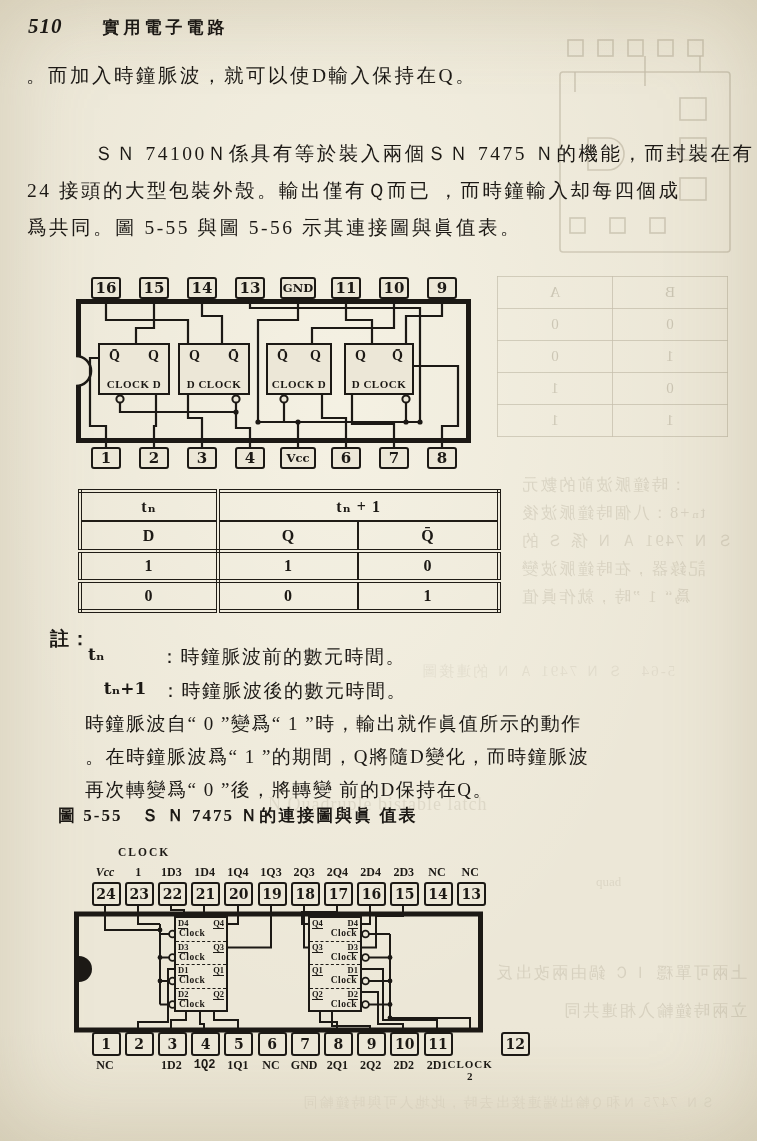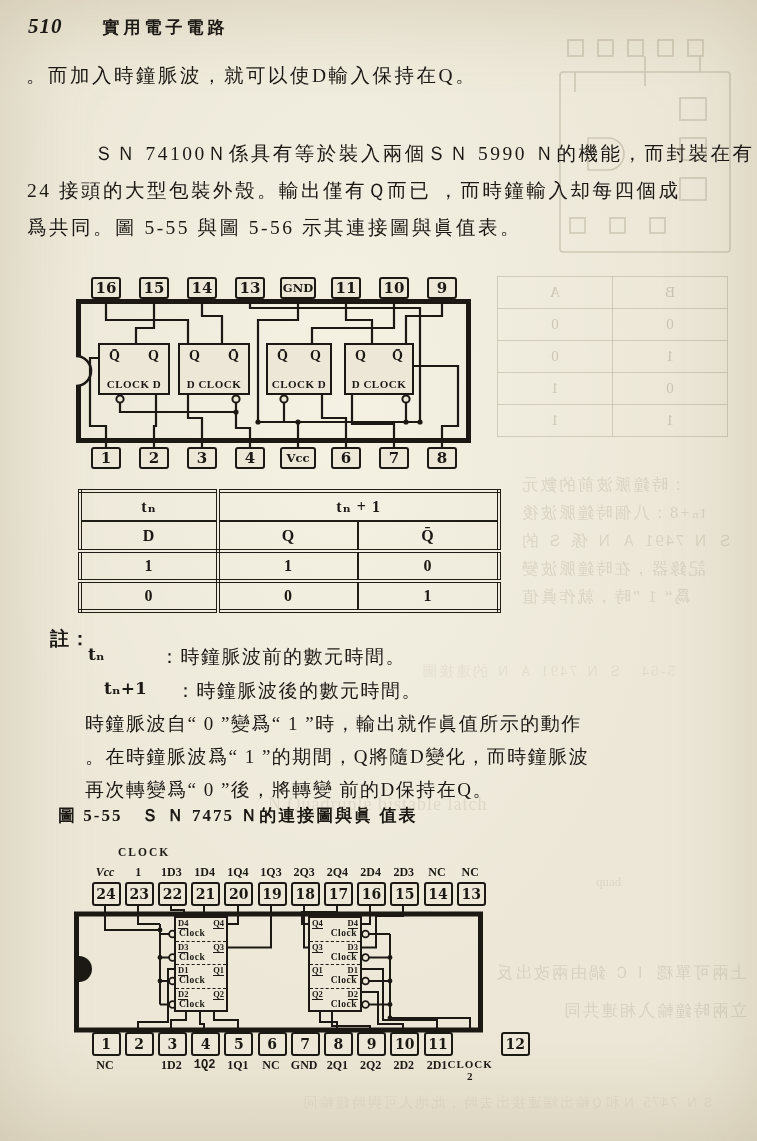--- a/index.html
+++ b/index.html
@@ -145,21 +145,21 @@
   <div class="abs ghost ghostline mirror" style="left:497px;top:962px;width:250px;">上兩可單穩 ＩＣ 鍋由兩改出反</div>
   <div class="abs ghost ghostline mirror" style="left:497px;top:1000px;width:250px;">立兩時鐘輸入相連共同</div>
   <div class="abs ghost mirror" style="left:95px;top:1094px;width:620px;font-size:14px;opacity:.18;letter-spacing:2px;">ＳＮ 7475 Ｎ和Ｑ輸出端連接出去時，此地人可與時鐘輸同</div>
 
   <div class="abs" style="left:28px;top:14px;">
     <span class="pagenum">510</span>
     <span class="booktitle" style="margin-left:36px;">實用電子電路</span>
   </div>
 
   <div class="abs cjk" style="left:26px;top:62px;">。而加入時鐘脈波，就可以使D輸入保持在Q。</div>
-  <div class="abs cjk" style="left:94px;top:140px;">ＳＮ 74100Ｎ係具有等於裝入兩個ＳＮ 5990 Ｎ的機能，而封裝在有</div>
+  <div class="abs cjk" style="left:94px;top:140px;">ＳＮ 74100Ｎ係具有等於裝入兩個ＳＮ 7475 Ｎ的機能，而封裝在有</div>
   <div class="abs cjk" style="left:27px;top:177px;">24 接頭的大型包裝外殼。輸出僅有Ｑ而已 ，而時鐘輸入却每四個成</div>
   <div class="abs cjk" style="left:27px;top:214px;">爲共同。圖 5-55 與圖 5-56 示其連接圖與眞值表。</div>
 
   <div class="fig f1" style="left:76px;top:274px;width:398px;height:200px;">
     <svg width="398" height="200" viewBox="0 0 398 200">
       <rect x="2.5" y="27.5" width="390" height="139" fill="none" stroke="#1c1915" stroke-width="5"></rect>
       <circle cx="0" cy="97" r="15" fill="#ece7d7" stroke="#1c1915" stroke-width="2.6"></circle>
       <g fill="none" stroke="#1c1915" stroke-width="2.2">
         <path d="M30,25 V46 H112 V69"></path>
         <path d="M78,25 V54 H60 V69"></path>
@@ -264,21 +264,21 @@
           </tr>
         </tbody>
       </table>
   </div>
 
   <div class="abs cjk-sm" style="left:50px;top:626px;font-weight:bold;">註：</div>
   <div class="abs notes-term" style="left:88px;top:644px;">
     <span class="t">tₙ</span>
     <span class="cjk-sm">：時鐘脈波前的數元時間。</span>
   </div>
-  <div class="abs notes-term" style="left:104px;top:678px;">
+  <div class="abs notes-term" style="left:89px;top:678px;text-align:center;">
     <span class="t">tₙ+1</span>
     <span class="cjk-sm">：時鐘脈波後的數元時間。</span>
   </div>
   <div class="abs cjk-sm" style="left:85px;top:711px;">時鐘脈波自“ 0 ”變爲“ 1 ”時，輸出就作眞值所示的動作</div>
   <div class="abs cjk-sm" style="left:85px;top:744px;">。在時鐘脈波爲“ 1 ”的期間，Q將隨D變化，而時鐘脈波</div>
   <div class="abs cjk-sm" style="left:85px;top:777px;">再次轉變爲“ 0 ”後，將轉變 前的D保持在Q。</div>
 
   <div class="abs cap" style="left:58px;top:804px;">圖 5-55　Ｓ Ｎ 7475 Ｎ的連接圖與眞 值表</div>
 
   <div class="fig f2" style="left:74px;top:846px;width:424px;height:234px;">

